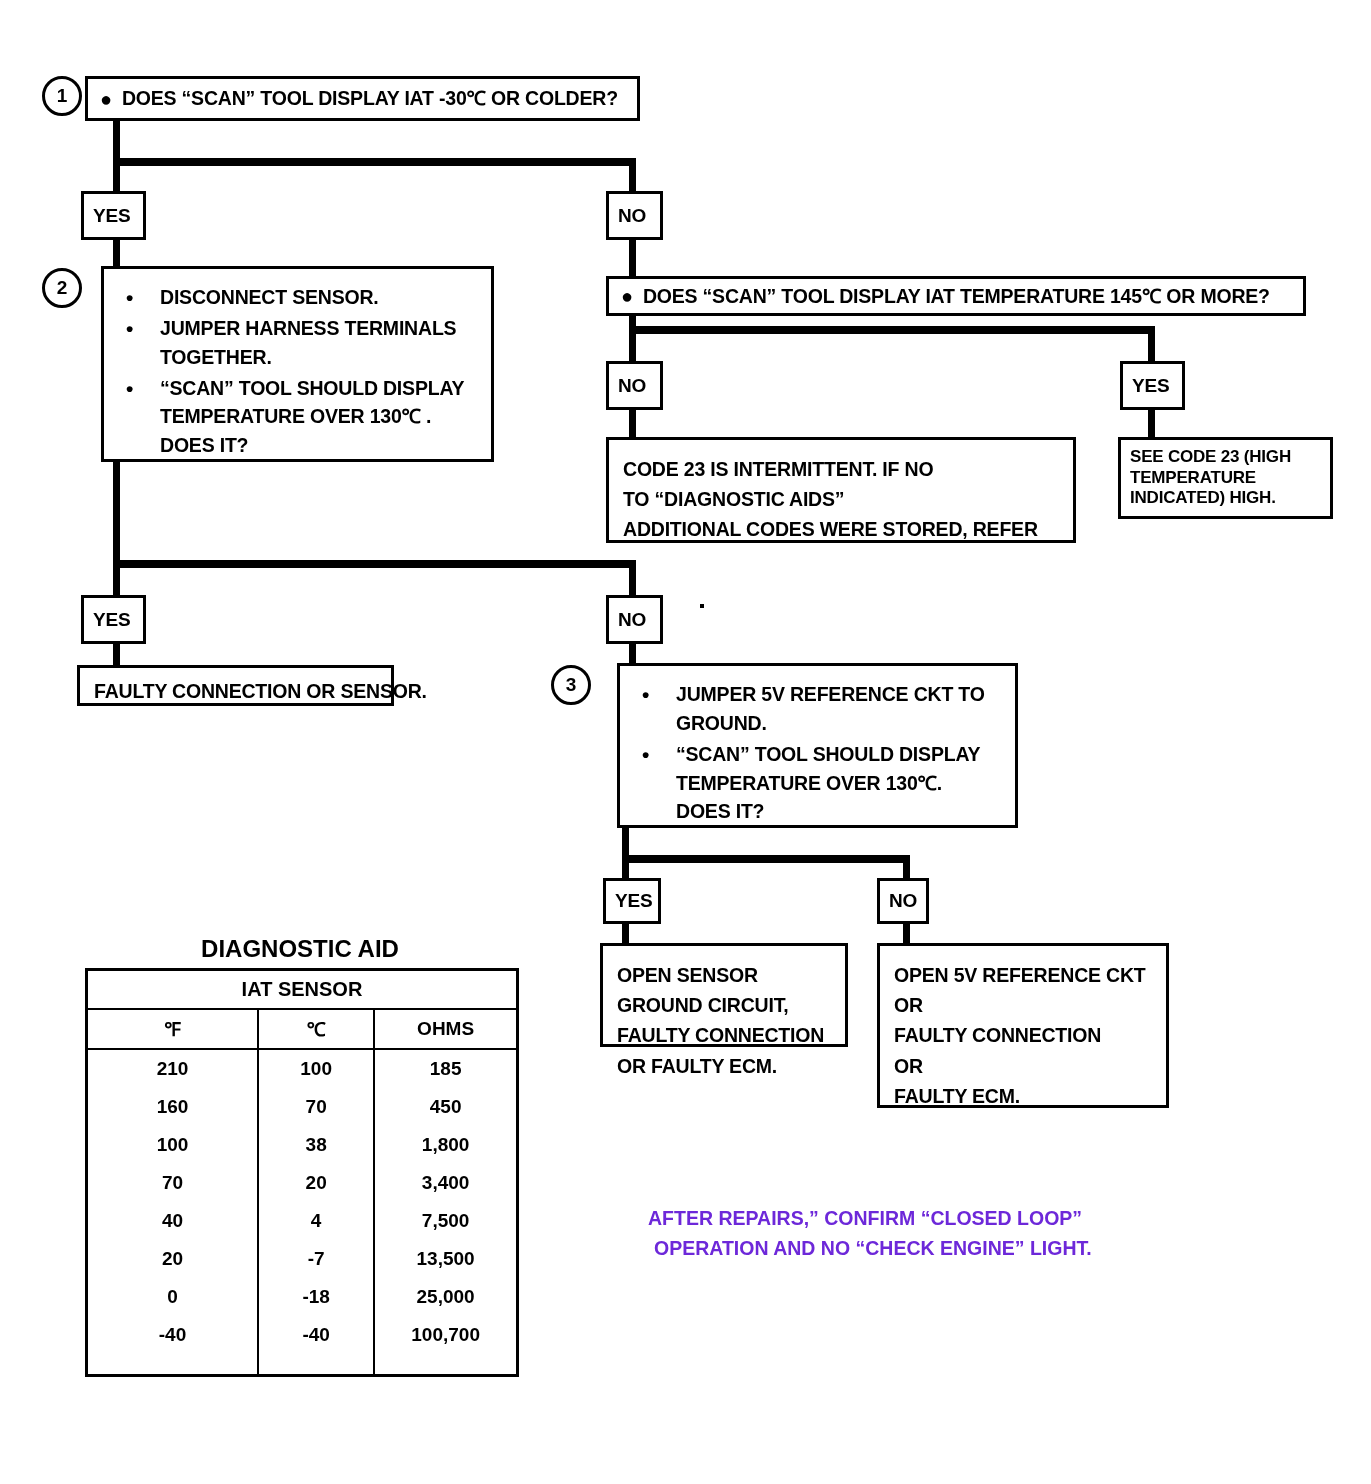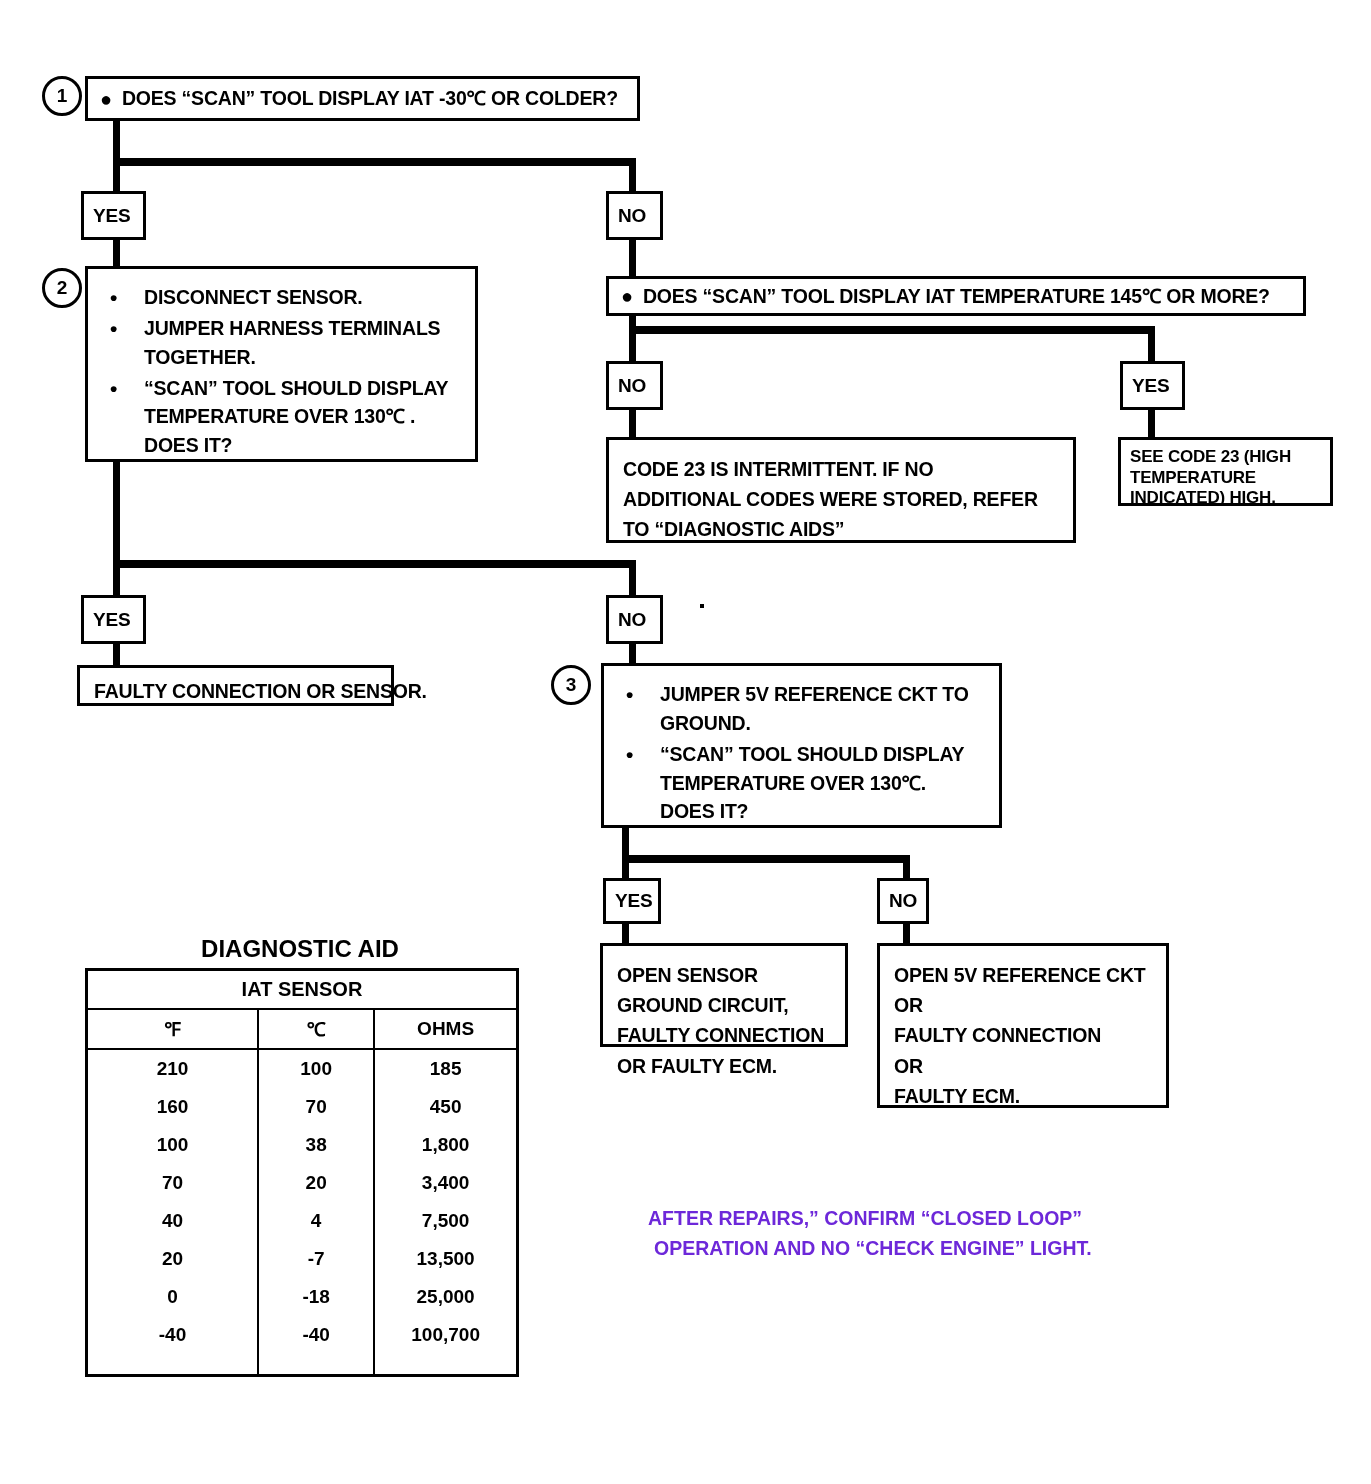--- a/index.html
+++ b/index.html
@@ -77,20 +77,21 @@
   .bullet {
     flex: 0 0 auto;
     font-size: 20px;
     line-height: 1;
     margin-right: 6px;
   }
 
   .listbox {
     z-index: 3;
     padding: 14px 10px 20px 16px;
+    margin-left: 16px;
   }
   .listbox ul {
     margin: 0;
     padding: 0;
     list-style: none;
   }
   .listbox li {
     position: relative;
     padding-left: 40px;
     font-size: 19.5px;
@@ -245,25 +246,25 @@
   <div class="conn vline" style="left:1148px; top:326px; width:7px; height:36px;"></div>
 
   <div class="box yn" style="left:606px; top:361px; width:57px; height:49px;">NO</div>
   <div class="box yn" style="left:1120px; top:361px; width:65px; height:49px;">YES</div>
 
   <div class="conn vline" style="left:629px; top:410px; width:7px; height:28px;"></div>
   <div class="conn vline" style="left:1148px; top:410px; width:7px; height:28px;"></div>
 
   <div class="box textbox" style="left:606px; top:437px; width:470px; height:106px;">
     <span class="ln">CODE 23 IS INTERMITTENT.  IF NO</span>
+    <span class="ln">TO  “DIAGNOSTIC AIDS”</span>
     <span class="ln">ADDITIONAL CODES WERE STORED, REFER</span>
-    <span class="ln">TO  “DIAGNOSTIC AIDS”</span>
-  </div>
-
-  <div class="box textbox tight" style="left:1118px; top:437px; width:215px; height:69px;">
+  </div>
+
+  <div class="box textbox tight" style="left:1118px; top:437px; width:215px; height:82px;">
     <span class="ln">SEE CODE 23 (HIGH</span>
     <span class="ln">TEMPERATURE</span>
     <span class="ln">INDICATED) HIGH.</span>
   </div>
 
   <div class="conn vline" style="left:113px; top:462px; width:7px; height:130px;"></div>
   <div class="conn hline" style="left:113px; top:560px; width:523px; height:8px;"></div>
   <div class="conn vline" style="left:113px; top:560px; width:7px; height:36px;"></div>
   <div class="conn vline" style="left:629px; top:560px; width:7px; height:36px;"></div>
 

